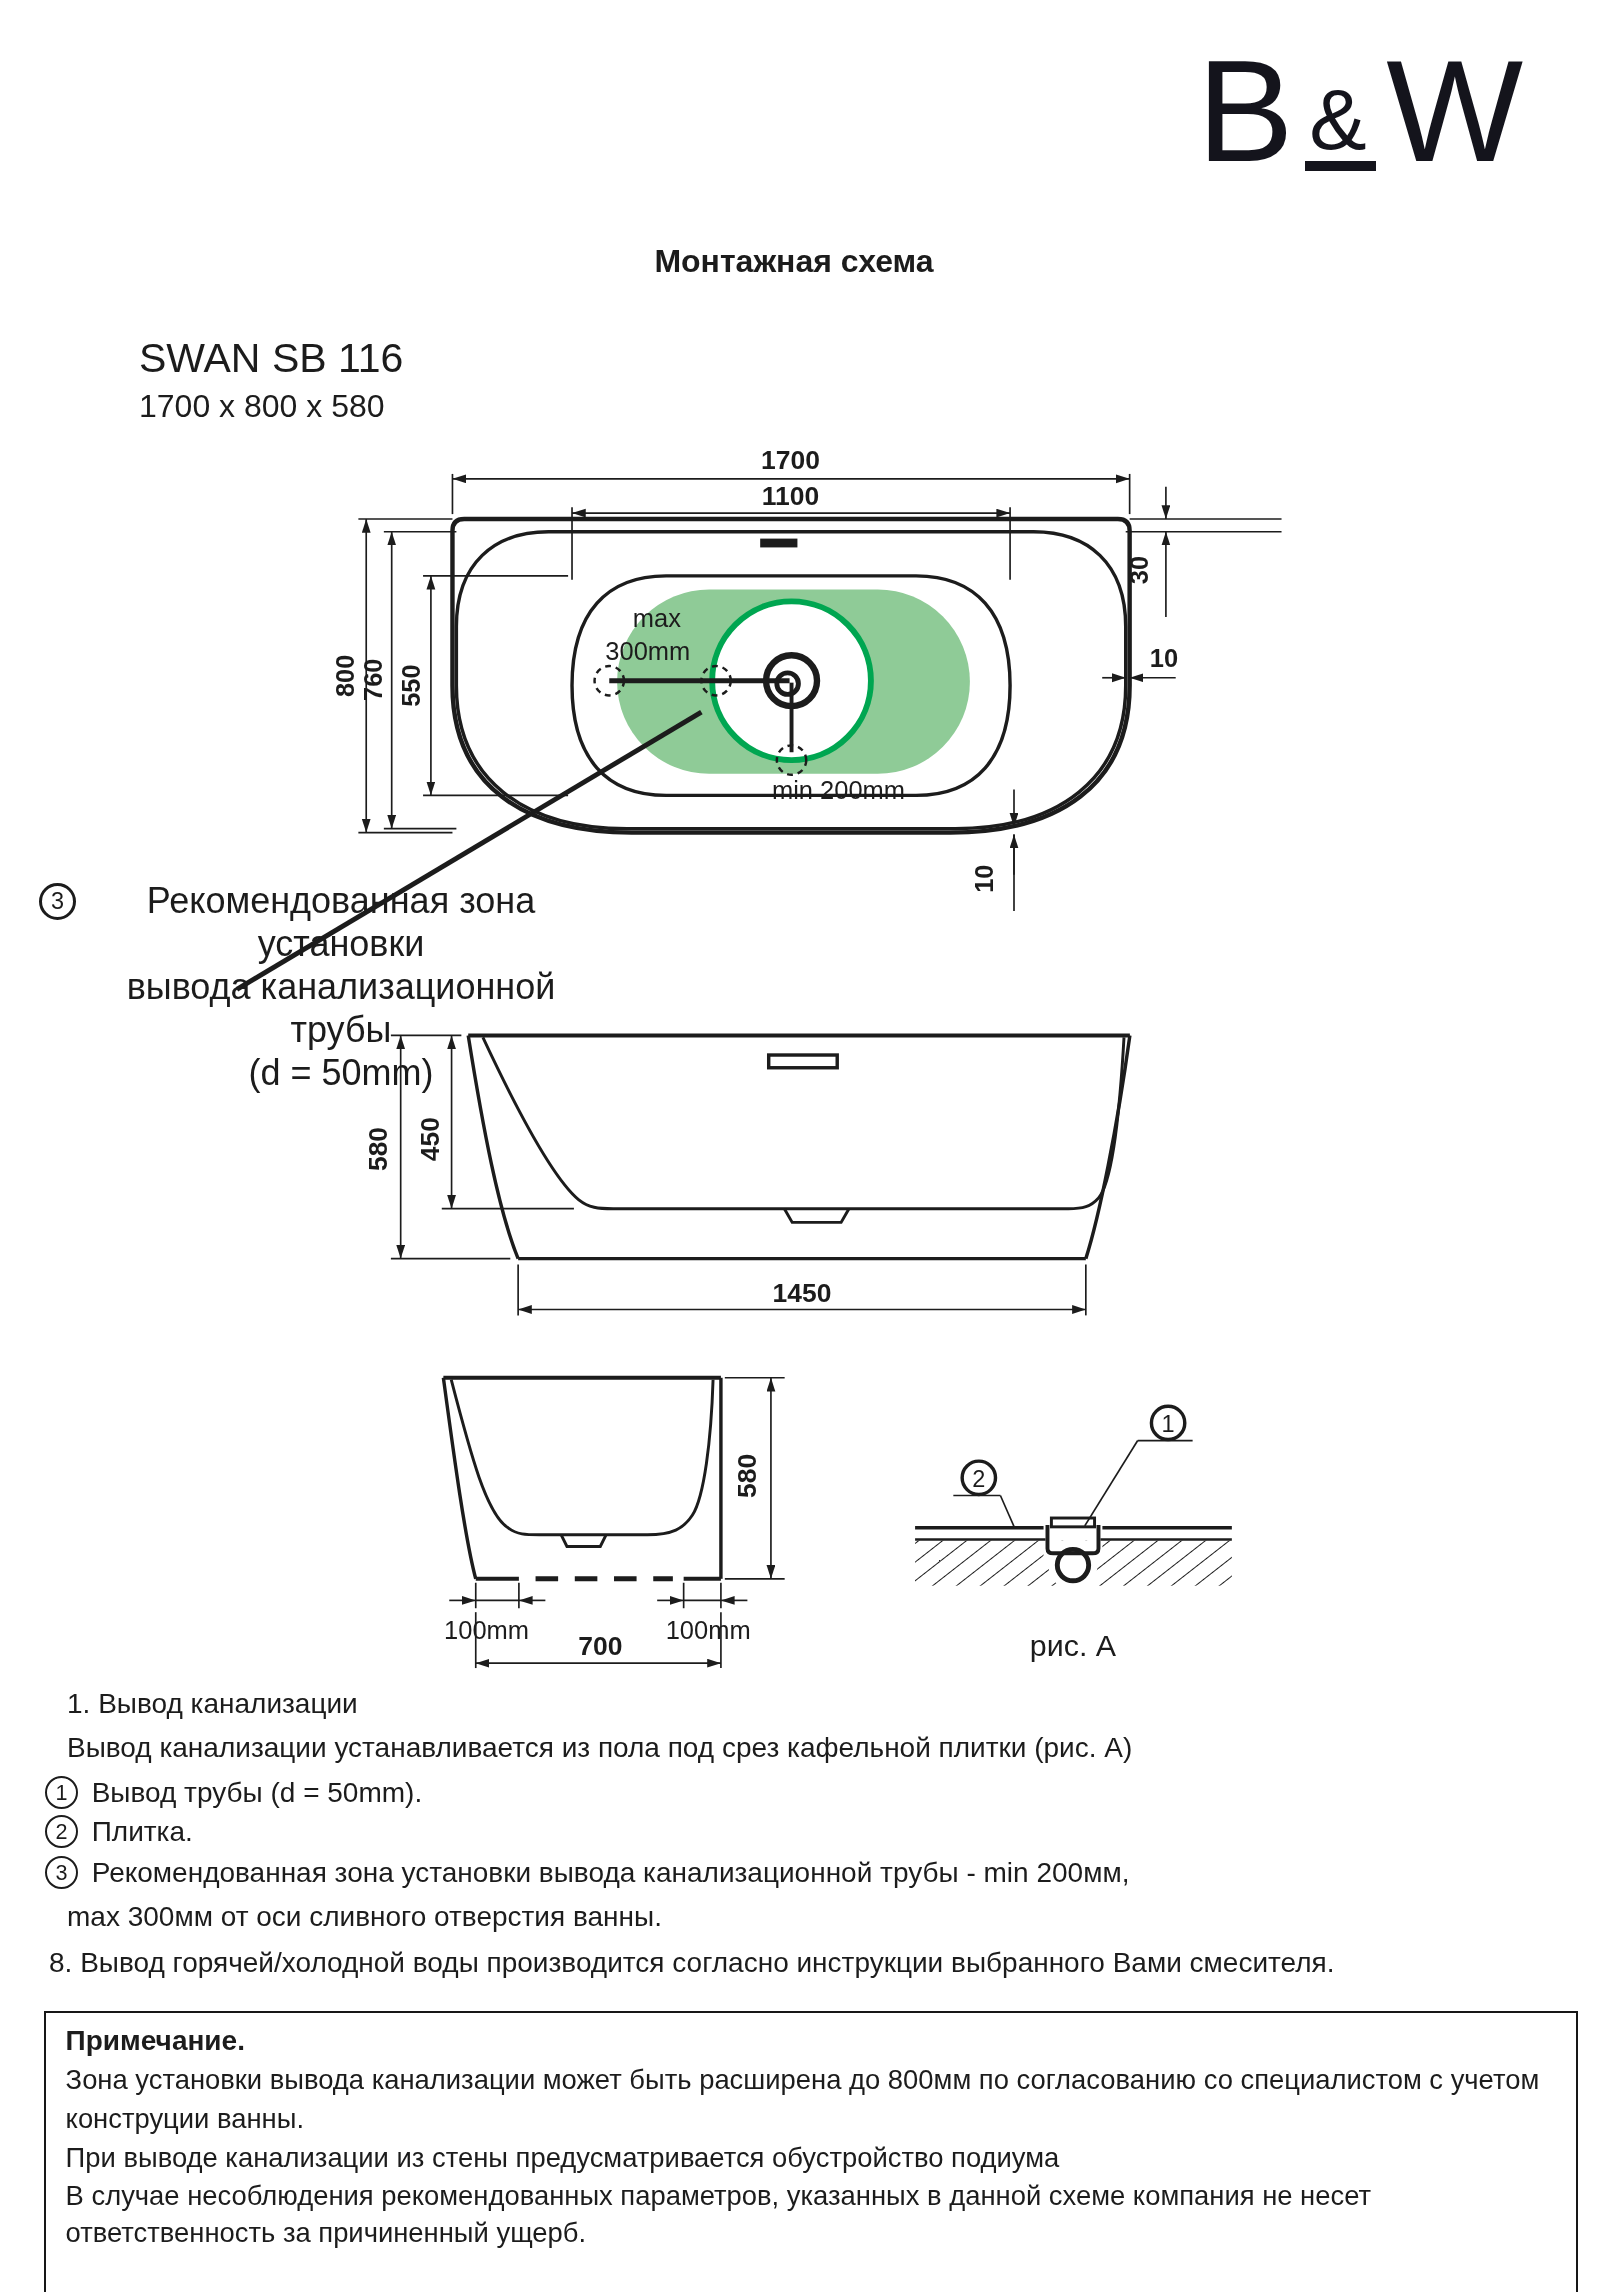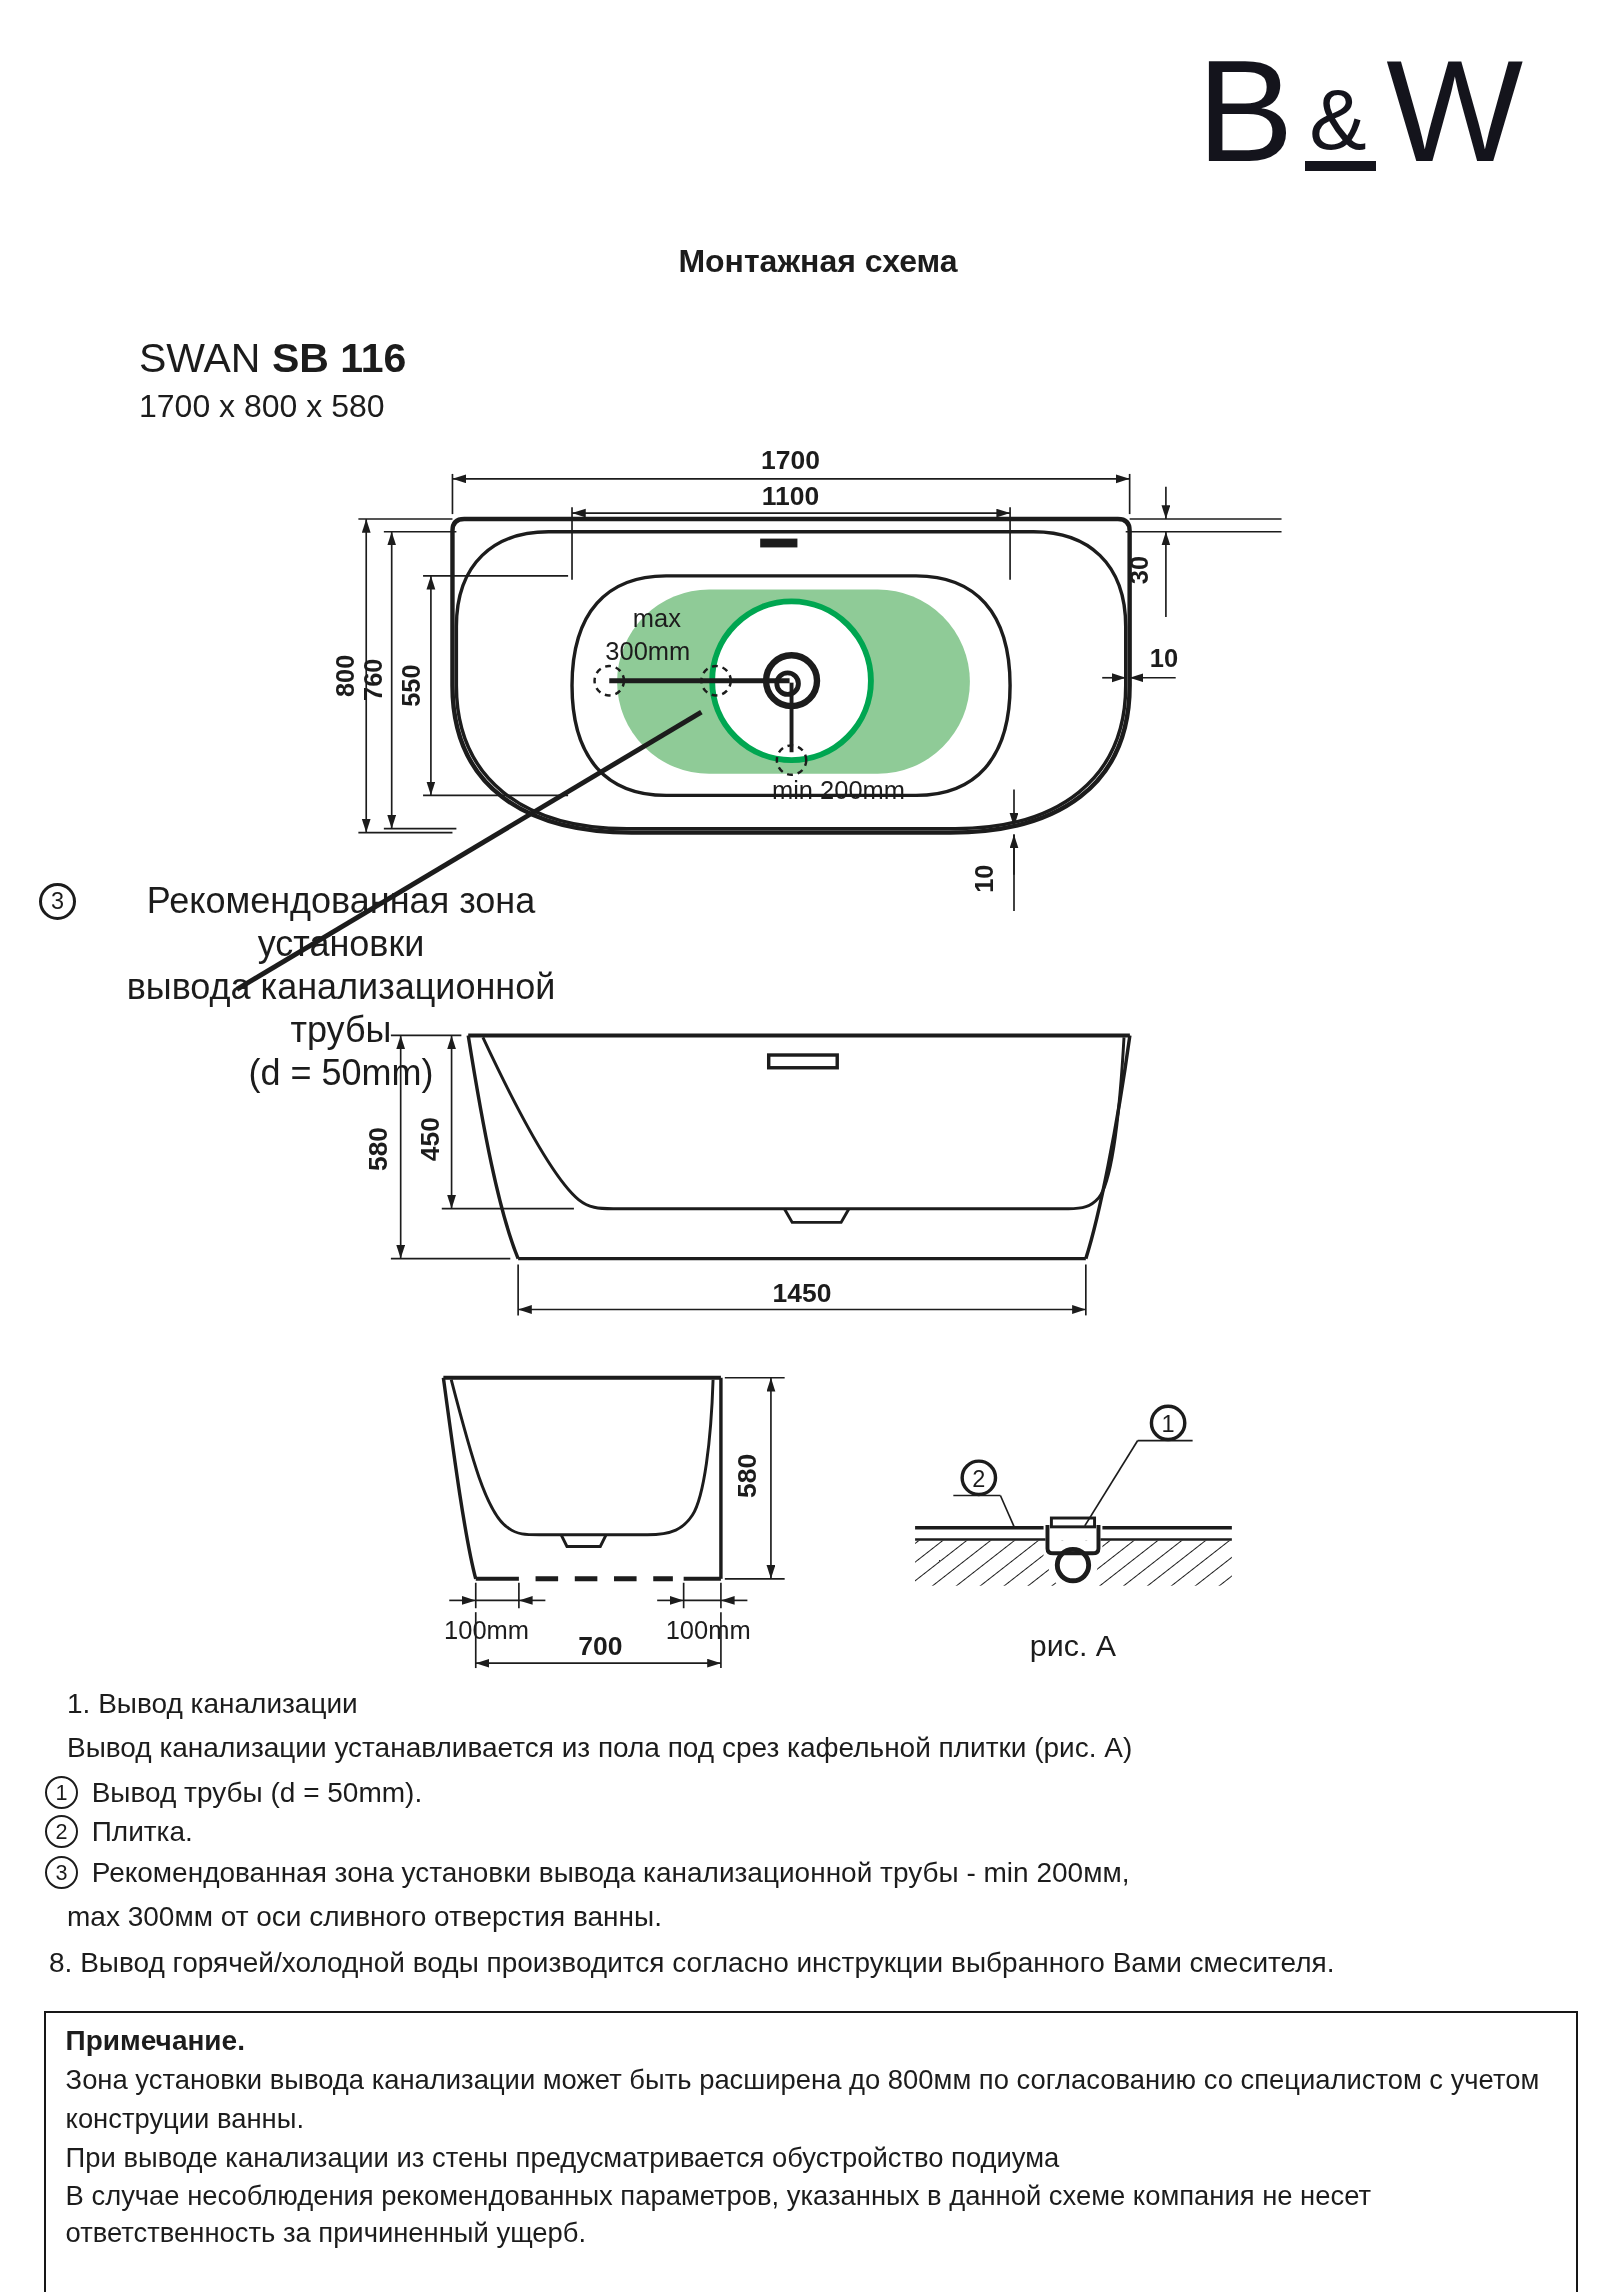--- a/index.html
+++ b/index.html
@@ -7,23 +7,23 @@
         font-family:"Liberation Sans",sans-serif;color:#1c1c1c;}
   .abs{position:absolute;}
   
   .logo{position:absolute;top:27.4px;right:92px;height:157px;display:flex;align-items:flex-end;
         font-family:"Liberation Sans",sans-serif;color:#14141c;letter-spacing:5.9px;}
   .logo-b,.logo-w{font-size:145px;line-height:1;font-weight:400;}
   .logo-amp-wrap{display:inline-block;margin:0 9.8px 13.7px 5.9px;border-bottom:10.8px solid #14141c;padding:0 3.9px 2px 3.9px;}
   .logo-amp{font-size:86px;line-height:0.9;font-weight:400;display:inline-block;}
   
   .doc-title{position:absolute;left:0;top:243px;width:1588px;text-align:center;
-             font-size:32px;font-weight:600;padding-left:24px;}
+             font-size:32px;font-weight:600;}
   .product-name{position:absolute;left:139px;top:335px;font-size:41px;font-weight:400;}
-  .product-name b{font-weight:700;}
+  .product-name b{font-weight:400;}
   .product-dims{position:absolute;left:139px;top:388px;font-size:32px;}
   
   .zone-marker{position:absolute;left:39px;top:883px;width:31px;height:31px;border:3.4px solid #1c1c1c;
                border-radius:50%;display:flex;align-items:center;justify-content:center;
                font-size:23.5px;font-weight:500;}
   .zone-label{position:absolute;left:86px;top:879px;width:510px;text-align:center;
               font-size:36px;line-height:43px;}
   
   .note-line{position:absolute;font-size:28px;white-space:nowrap;}
   .note-item{position:absolute;font-size:28px;white-space:nowrap;display:flex;align-items:center;}

